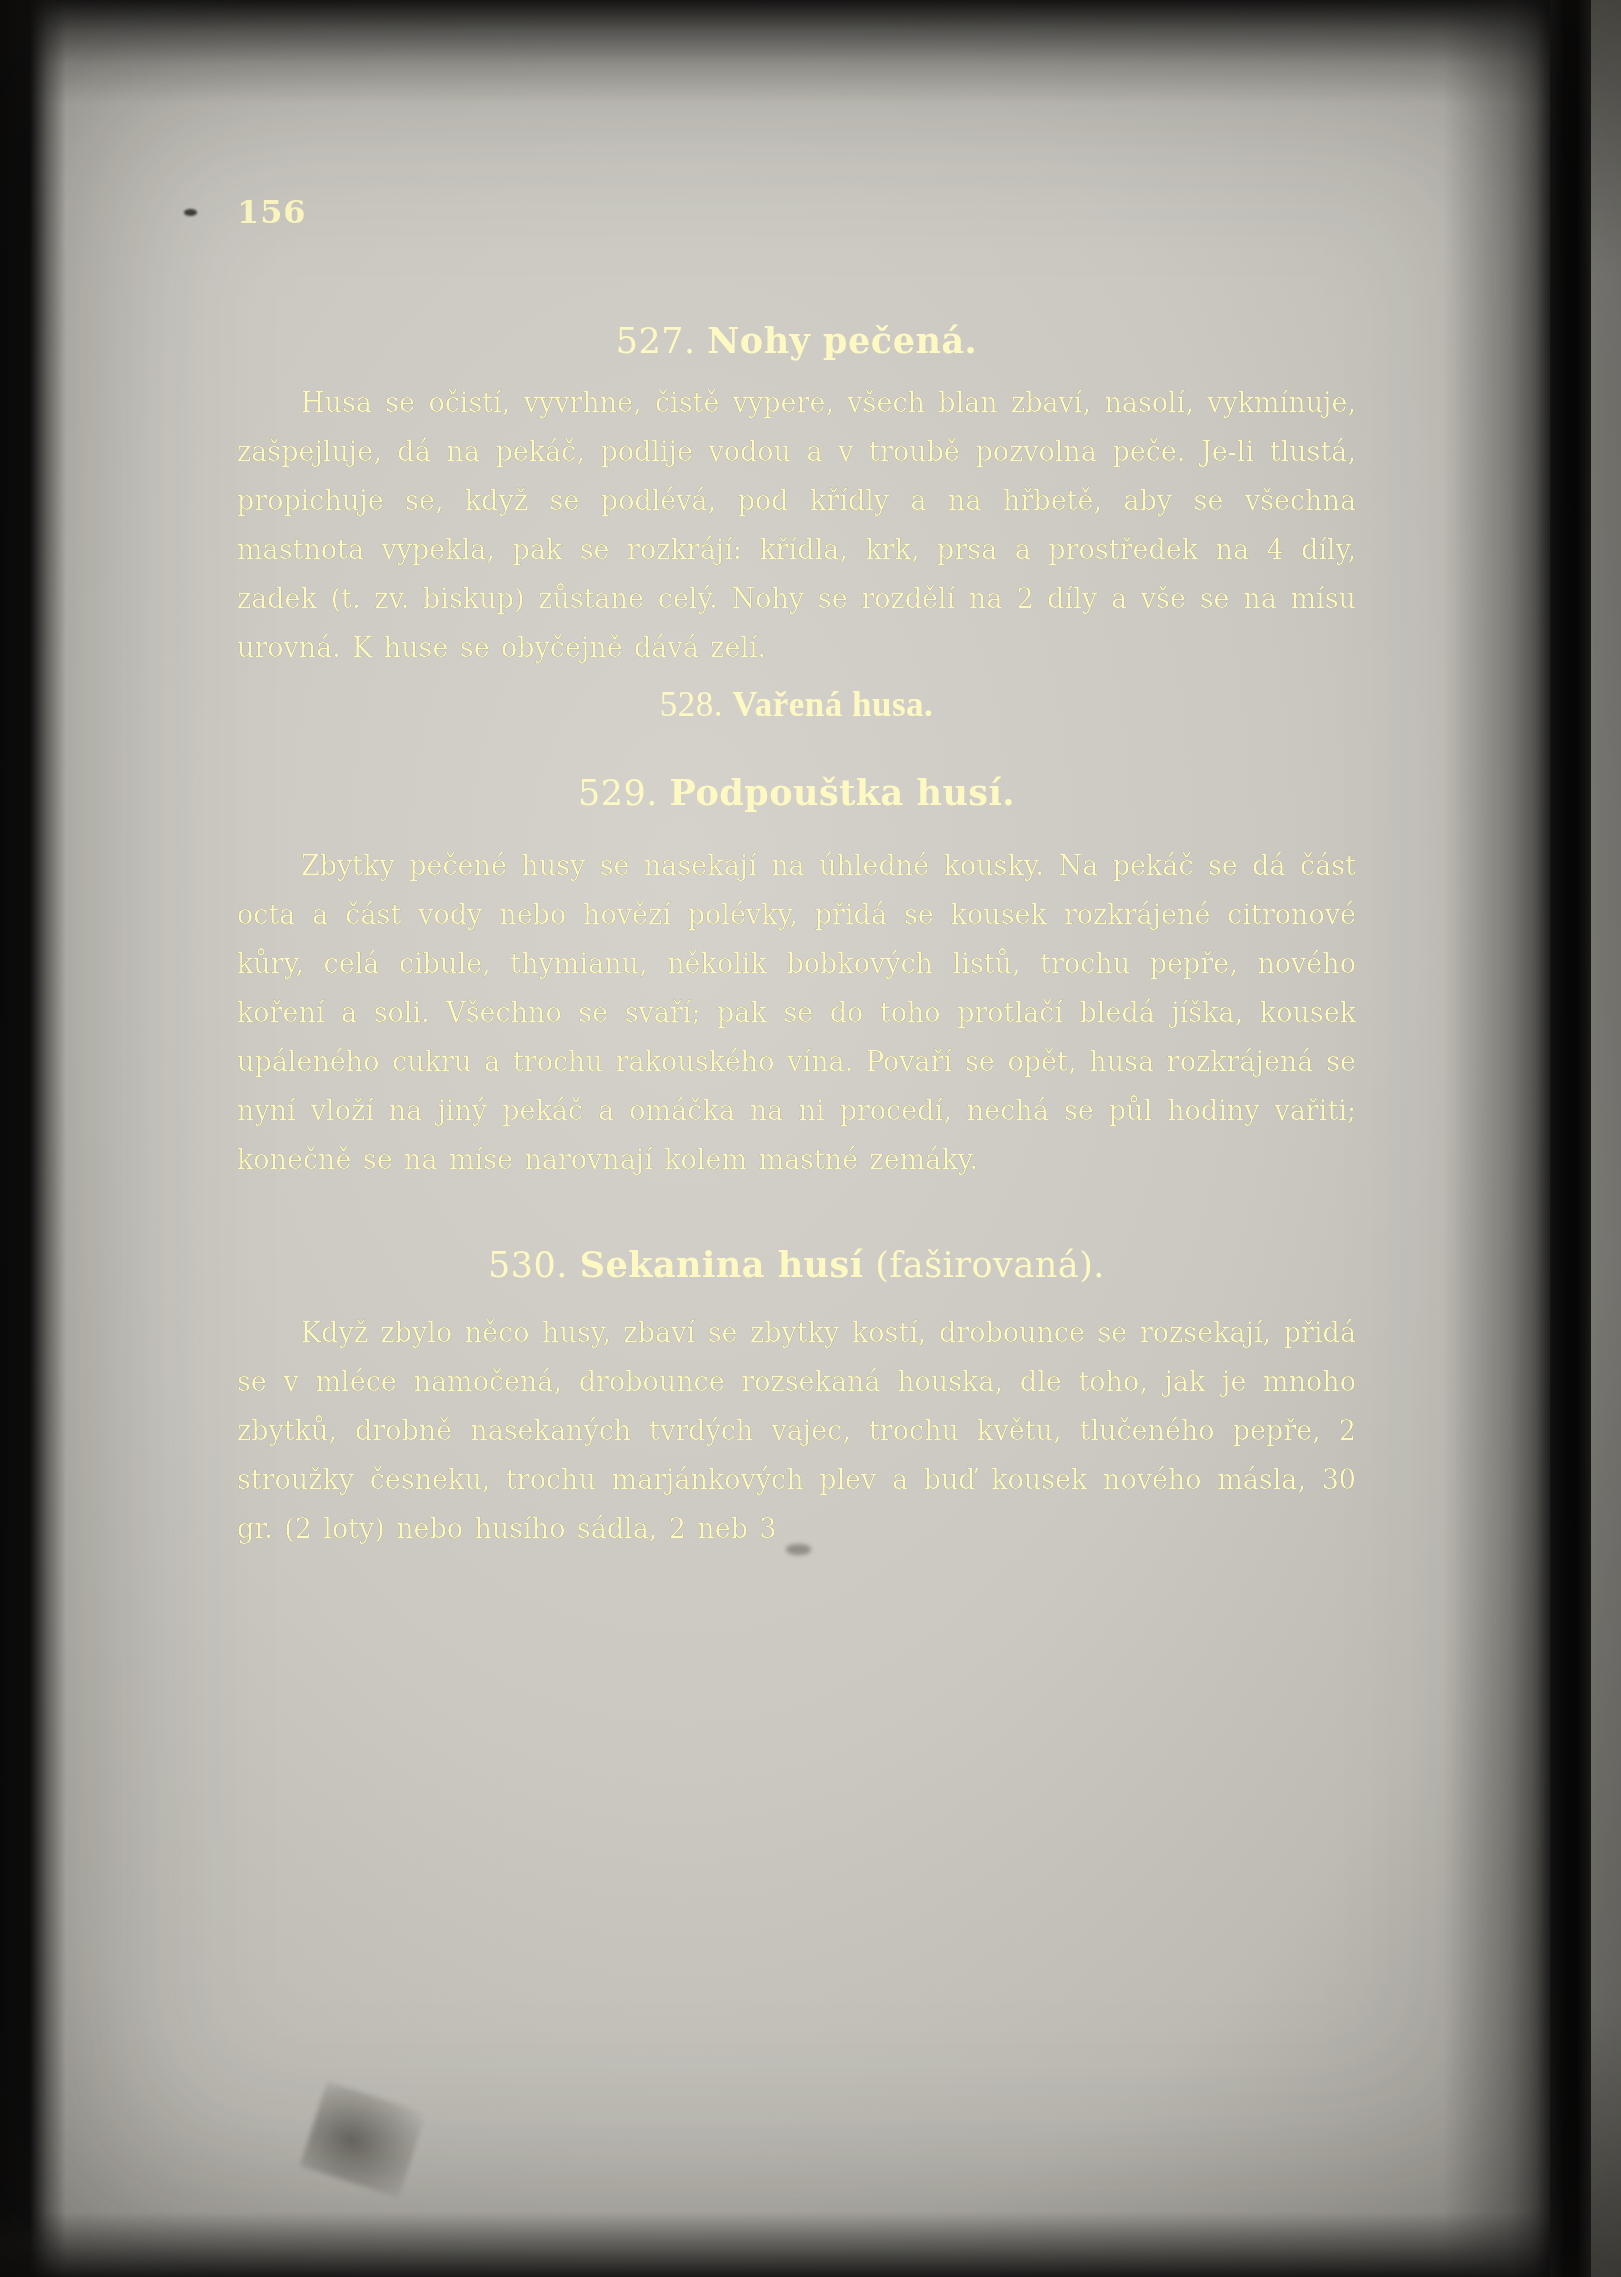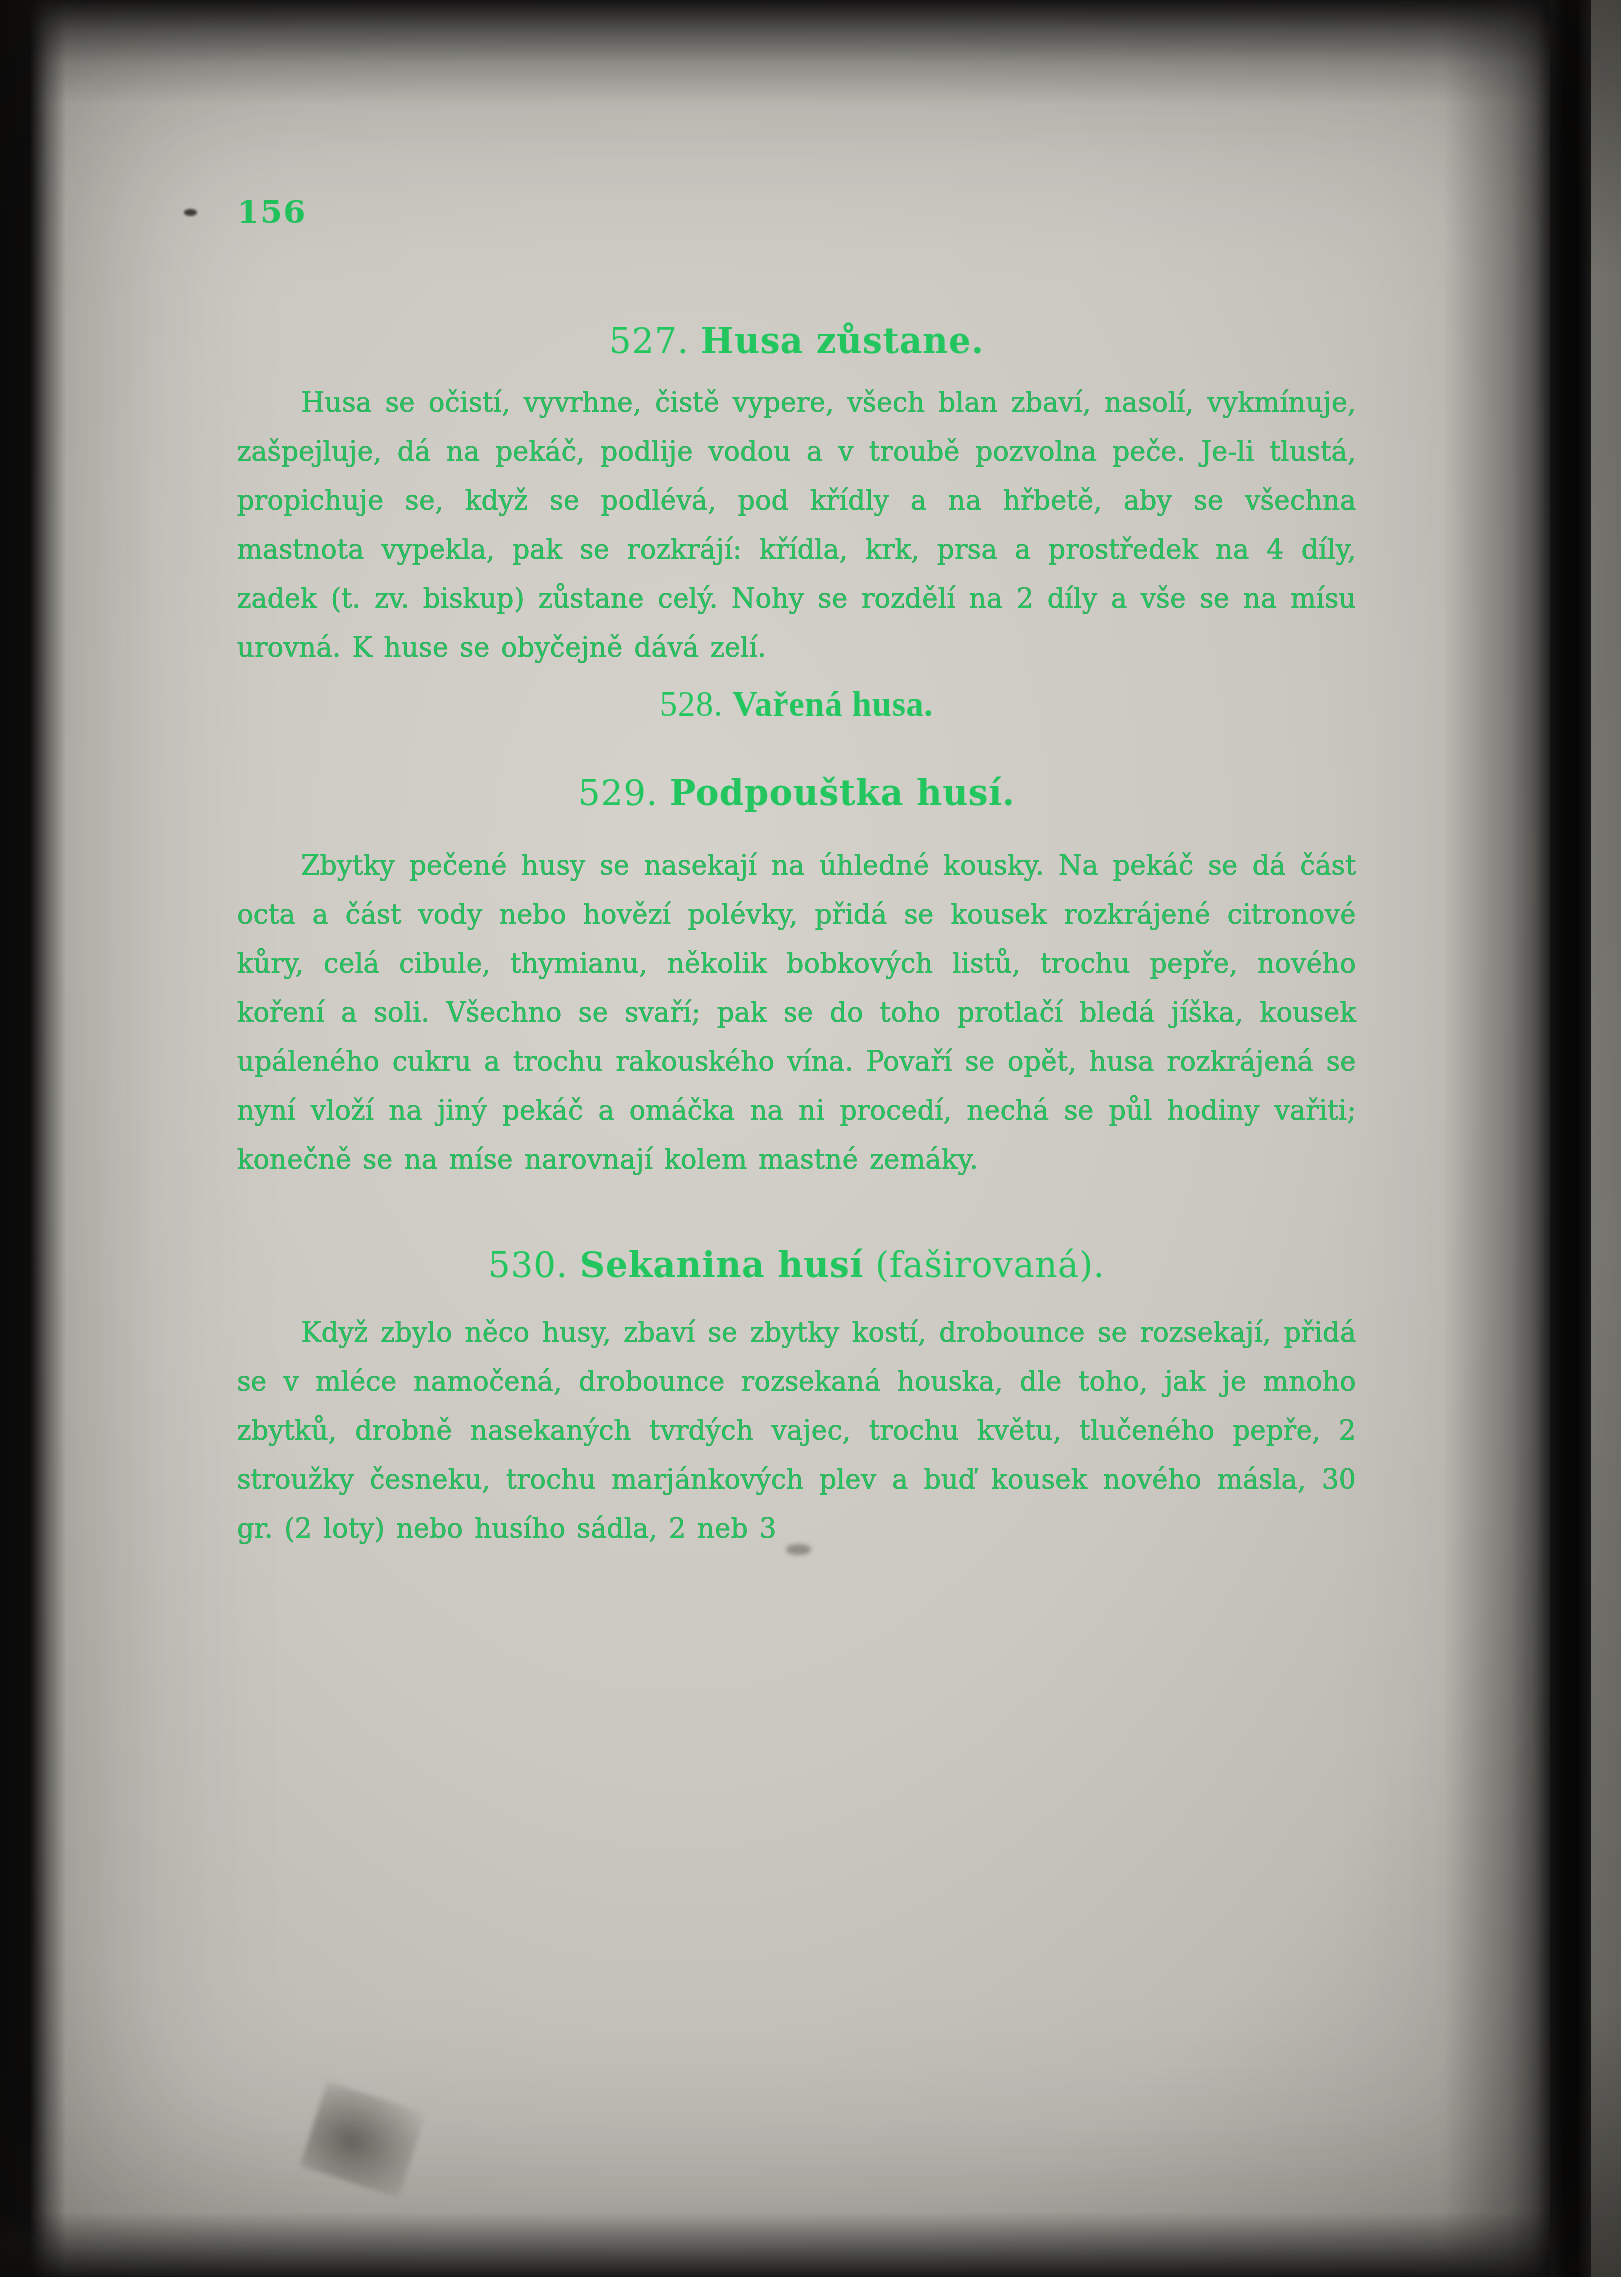--- a/index.html
+++ b/index.html
@@ -69,21 +69,21 @@
     background: rgba(55,52,46,.4);
     border-radius: 50%;
     filter: blur(1.9px);
   }
   
   .content {
     position: absolute;
     left: 237px;
     top: 193px;
     width: 1119px;
-    color: #22c55e;
+    color: #fef9c3;
   }
   .page-number {
     font-size: 32px;
     font-weight: 700;
     letter-spacing: 0.9px;
   }
   .heading {
     margin: 0;
     text-align: center;
     font-size: 35px;
@@ -113,21 +113,21 @@
 </style>
 </head>
 <body>
 
 <div class="scan">
   <div class="paper"></div>
 
   <div class="content">
     <div class="page-number">156</div>
 
-    <h2 class="heading h-527"><span class="h-num">527.</span> <span class="h-title">Husa zůstane.</span><span class="h-suffix"></span></h2>
+    <h2 class="heading h-527"><span class="h-num">527.</span> <span class="h-title">Nohy pečená.</span><span class="h-suffix"></span></h2>
     <p class="para p-527">Husa se očistí, vyvrhne, čistě vypere, všech blan zbaví, nasolí, vykmínuje, zašpejluje, dá na pekáč, podlije vodou a v troubě pozvolna peče. Je-li tlustá, propichuje se, když se podlévá, pod křídly a na hřbetě, aby se všechna mastnota vypekla, pak se rozkrájí: křídla, krk, prsa a prostředek na 4 díly, zadek (t. zv. biskup) zůstane celý. Nohy se rozdělí na 2 díly a vše se na mísu urovná. K huse se obyčejně dává zelí.</p>
 
     <h2 class="heading h-528"><span class="h-num">528.</span> <span class="h-title">Vařená husa.</span><span class="h-suffix"></span></h2>
 
     <h2 class="heading h-529"><span class="h-num">529.</span> <span class="h-title">Podpouštka husí.</span><span class="h-suffix"></span></h2>
     <p class="para p-529">Zbytky pečené husy se nasekají na úhledné kousky. Na pekáč se dá část octa a část vody nebo hovězí polévky, přidá se kousek rozkrájené citronové kůry, celá cibule, thymianu, několik bobkových listů, trochu pepře, nového koření a soli. Všechno se svaří; pak se do toho protlačí bledá jíška, kousek upáleného cukru a trochu rakouského vína. Povaří se opět, husa rozkrájená se nyní vloží na jiný pekáč a omáčka na ni procedí, nechá se půl hodiny vařiti; konečně se na míse narovnají kolem mastné zemáky.</p>
 
     <h2 class="heading h-530"><span class="h-num">530.</span> <span class="h-title">Sekanina husí</span><span class="h-suffix"> (faširovaná).</span></h2>
     <p class="para p-530">Když zbylo něco husy, zbaví se zbytky kostí, drobounce se rozsekají, přidá se v mléce namočená, drobounce rozsekaná houska, dle toho, jak je mnoho zbytků, drobně nasekaných tvrdých vajec, trochu květu, tlučeného pepře, 2 stroužky česneku, trochu marjánkových plev a buď kousek nového másla, 30 gr. (2 loty) nebo husího sádla, 2 neb 3</p>
   </div>

